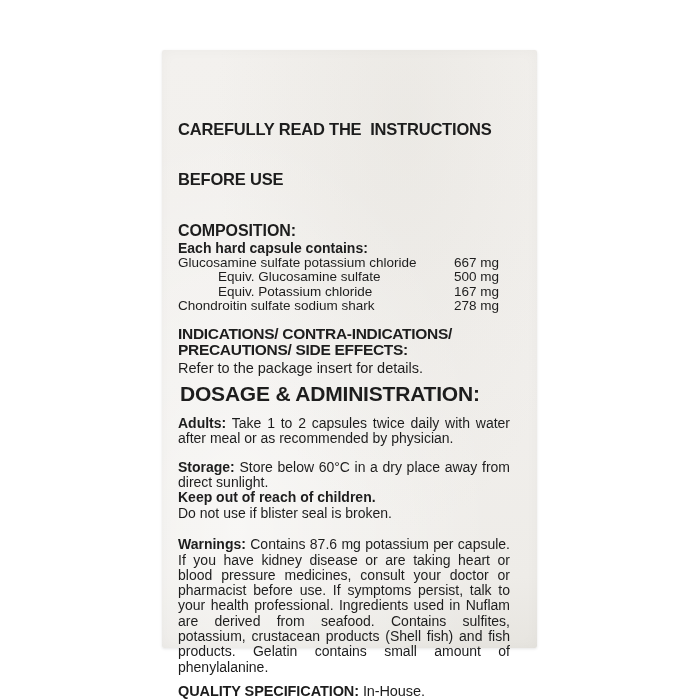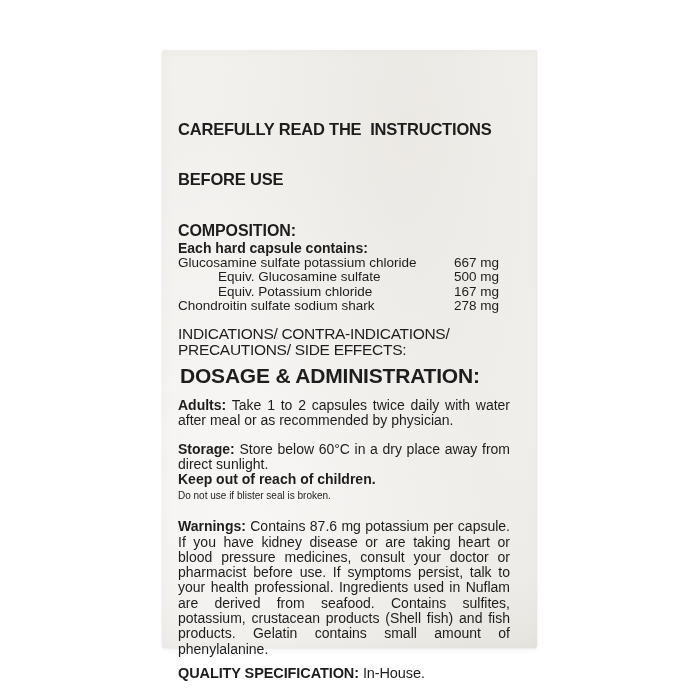--- a/index.html
+++ b/index.html
@@ -45,39 +45,39 @@
   }
   .comp-table{margin:0;}
   .comp-row{
     display:flex;align-items:baseline;
     font-size:13.5px;line-height:14.3px;
   }
   .comp-name{flex:0 0 276px;white-space:nowrap;}
   .comp-name.indent{padding-left:40px;}
   .comp-amount{white-space:nowrap;}
   .section-heading{
-    font-size:15.5px;font-weight:normal;line-height:15.8px;
+    font-size:15.5px;font-weight:bold;line-height:15.8px;
     letter-spacing:-0.3px;margin:13px 0 0 0;
   }
   .body-line{
     font-size:14.5px;line-height:16px;margin:2px 0 0 0;
   }
   .dosage-heading{
     font-size:21px;font-weight:bold;line-height:16px;
     letter-spacing:-0.2px;margin:10px 0 0 2px;
   }
   .para{
     font-size:14px;line-height:15.4px;
     text-align:justify;
     margin:14px 0 0 0;
   }
   .para.storage{margin-top:13px;}
   .para.warnings{margin-top:16px;line-height:15.3px;}
   .line-bold{font-size:14px;line-height:15.4px;font-weight:bold;margin:0;}
-  .line-reg{font-size:10px;line-height:15.4px;margin:0;}
+  .line-reg{font-size:14px;line-height:15.4px;margin:0;}
   b.lbl{font-weight:bold;}
   .quality{
     font-size:14.5px;line-height:16px;margin:8px 0 0 0;
     letter-spacing:-0.1px;
   }
 </style>
 </head>
 <body>
 
 <div class="label-card">
@@ -107,20 +107,21 @@
       <div class="comp-row">
         <span class="comp-name">Chondroitin sulfate sodium shark</span>
         <span class="comp-amount">278 mg</span>
       </div>
     </div>
 
     <div class="section-heading">
       <div>INDICATIONS/ CONTRA-INDICATIONS/</div>
       <div>PRECAUTIONS/ SIDE EFFECTS:</div>
     </div>
+    <div class="body-line">Refer to the package insert for details.</div>
 
     <div class="dosage-heading">DOSAGE &amp; ADMINISTRATION:</div>
 
     <p class="para"><b class="lbl">Adults:</b> <span>Take 1 to 2 capsules twice daily with water after meal or as recommended by physician.</span></p>
 
     <div class="para storage">
       <div><b class="lbl">Storage:</b> <span>Store below 60°C in a dry place away from direct sunlight.</span></div>
       <div class="line-bold">Keep out of reach of children.</div>
       <div class="line-reg">Do not use if blister seal is broken.</div>
     </div>

